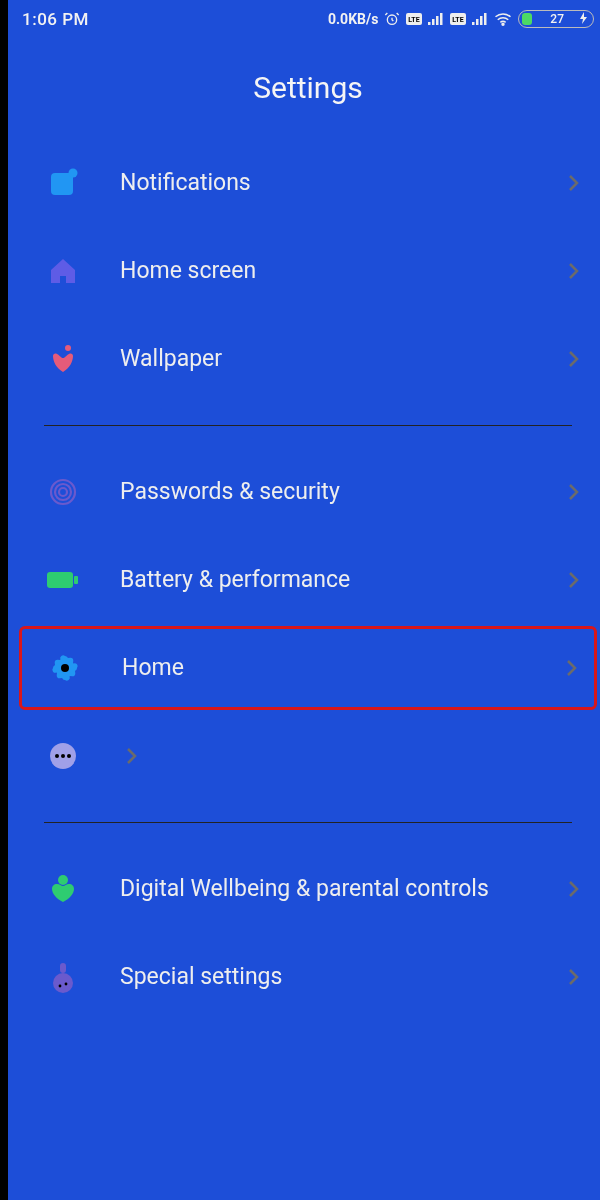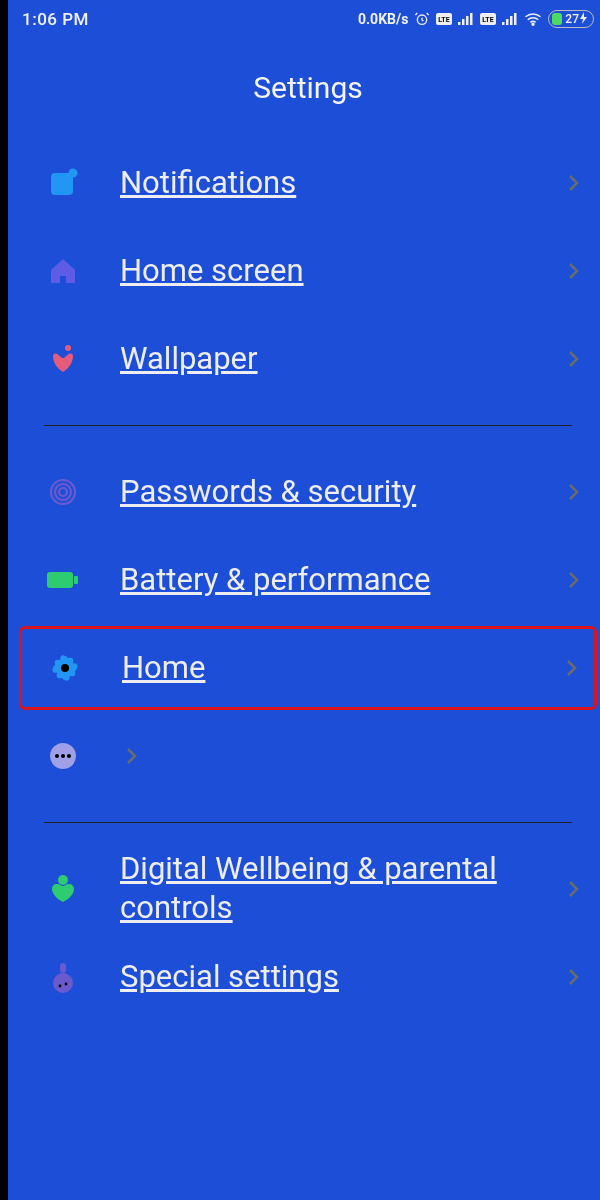--- a/index.html
+++ b/index.html
@@ -5,33 +5,33 @@
   * { margin: 0; padding: 0; box-sizing: border-box; }
   html, body { width: 600px; height: 1200px; background: #000; color: #eee; font-family: -apple-system, Roboto, "Helvetica Neue", Arial, sans-serif; overflow: hidden; }
   .screen { width: 600px; height: 1200px; background: #1d4ed8; position: relative; margin-left: 8px; }
 
   
   .statusbar { display: flex; justify-content: space-between; align-items: center; padding: 6px 14px 4px 14px; height: 36px; font-size: 17px; color: #f2f2f2; font-weight: 500; }
   .sb-left { letter-spacing: 0.5px; }
   .sb-right { display: flex; align-items: center; gap: 6px; font-size: 13px; }
   .sb-right .net { font-size: 14px; font-weight: 700; }
   .sb-right svg { display: block; }
-  .battery { display: flex; align-items: center; gap: 1px; border: 1.5px solid #bbb; border-radius: 10px; padding: 1px 5px 1px 3px; font-size: 12px; position: relative; line-height: 14px; }
+  .battery { display: flex; align-items: center; gap: 16px; border: 1.5px solid #bbb; border-radius: 10px; padding: 1px 5px 1px 3px; font-size: 12px; position: relative; line-height: 14px; }
   .battery .fill { width: 10px; height: 12px; background: #4cd964; border-radius: 3px; margin-right: 2px; }
   .battery .bolt { position: relative; top: -1px; }
 
   
   .title { text-align: center; font-size: 30px; font-weight: 400; color: #f5f5f5; margin-top: 34px; margin-bottom: 34px; }
 
   
   .list { padding: 0 12px; }
   .row { display: flex; align-items: center; padding: 0 12px; height: 88px; border-radius: 6px; }
   .row.highlight { border: 3px solid #d9161b; height: 84px; margin: 2px -1px; }
   .ico { width: 34px; height: 34px; flex: 0 0 34px; display: flex; align-items: center; justify-content: center; margin-left: 14px; margin-right: 40px; }
-  .label { flex: 1 1 auto; font-size: 31px; color: #eeeeee; font-weight: 400; line-height: 1.25; padding-right: 12px; text-decoration: underline; }
+  .label { flex: 1 1 auto; font-size: 23px; color: #eeeeee; font-weight: 400; line-height: 1.25; padding-right: 12px; }
   .chev { flex: 0 0 22px; display: flex; align-items: center; justify-content: center; }
   .chev svg { stroke: #6b6b6b; }
 
   .divider { height: 1px; background: #232323; margin: 22px 24px; }
 
 </style>
 </head>
 <body>
 
 <div class="screen">

